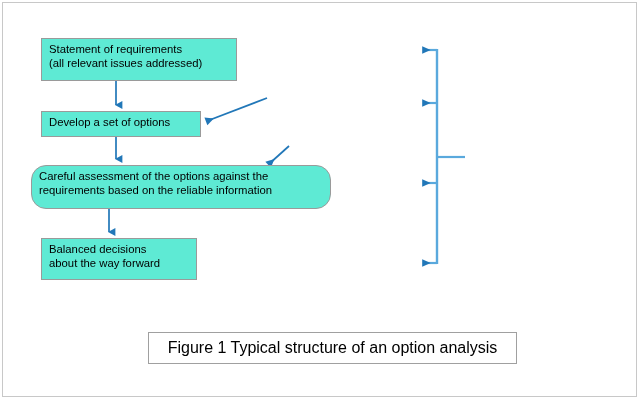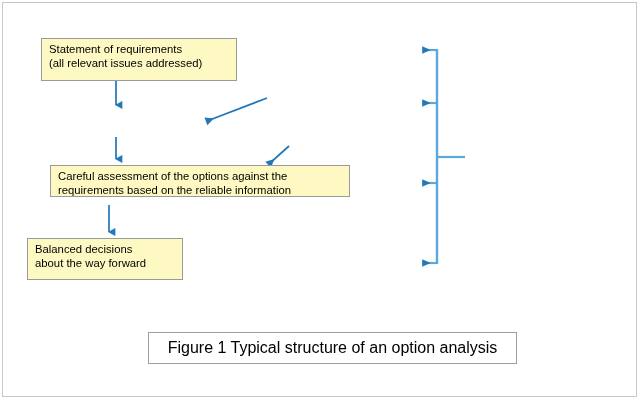--- a/index.html
+++ b/index.html
@@ -21,33 +21,33 @@
     top: 2px;
     width: 635px;
     height: 395px;
     border: 1px solid #c8c8c8;
     box-sizing: border-box;
   }
   .node {
     position: absolute;
     box-sizing: border-box;
     border: 1px solid #9a9a9a;
-    background: #fef9c3;
+    background: #5eead4;
     color: #000000;
     font-size: 11.3px;
     line-height: 13.6px;
     padding: 4px 6px 3px 7px;
     white-space: pre-line;
     z-index: 4;
   }
   #box-statement   { left: 41px;  top: 38px;  width: 196px; height: 43px; }
   #box-develop     { left: 41px;  top: 111px; width: 160px; height: 26px; padding-top: 4px; }
   #box-generate    { left: 266px; top: 72px;  width: 136px; height: 74px; padding-top: 10px; }
-  #box-assessment  { left: 50px;  top: 165px; width: 300px; height: 32px; }
-  #box-balanced    { left: 27px;  top: 238px; width: 156px; height: 42px; }
+  #box-assessment  { left: 31px;  top: 165px; width: 300px; height: 44px; border-radius: 15px; }
+  #box-balanced    { left: 41px;  top: 238px; width: 156px; height: 42px; }
   #box-team        { left: 464px; top: 92px;  width: 117px; height: 123px; padding: 8px 6px 3px 9px; }
   #caption-box {
     position: absolute;
     left: 148px;
     top: 332px;
     width: 369px;
     height: 32px;
     box-sizing: border-box;
     border: 1px solid #a0a0a0;
     background: #ffffff;
@@ -103,20 +103,21 @@
 
     <line x1="437" y1="50" x2="423" y2="50" stroke="#5aa9dd" stroke-width="2.2" marker-end="url(#arrow-left)"></line>
     <line x1="437" y1="103" x2="423" y2="103" stroke="#5aa9dd" stroke-width="2.2" marker-end="url(#arrow-left)"></line>
     <line x1="437" y1="183" x2="423" y2="183" stroke="#5aa9dd" stroke-width="2.2" marker-end="url(#arrow-left)"></line>
     <line x1="437" y1="263" x2="423" y2="263" stroke="#5aa9dd" stroke-width="2.2" marker-end="url(#arrow-left)"></line>
   </svg>
 
   <div class="node" id="box-statement">Statement of requirements
 (all relevant issues addressed)</div>
 
+  <div class="node" id="box-develop">Develop a set of options</div>
 
 
   <div class="node" id="box-assessment">Careful assessment of the options against the
 requirements based on the reliable information</div>
 
   <div class="node" id="box-balanced">Balanced decisions
 about the way forward</div>
 
 
   <div id="caption-box">

